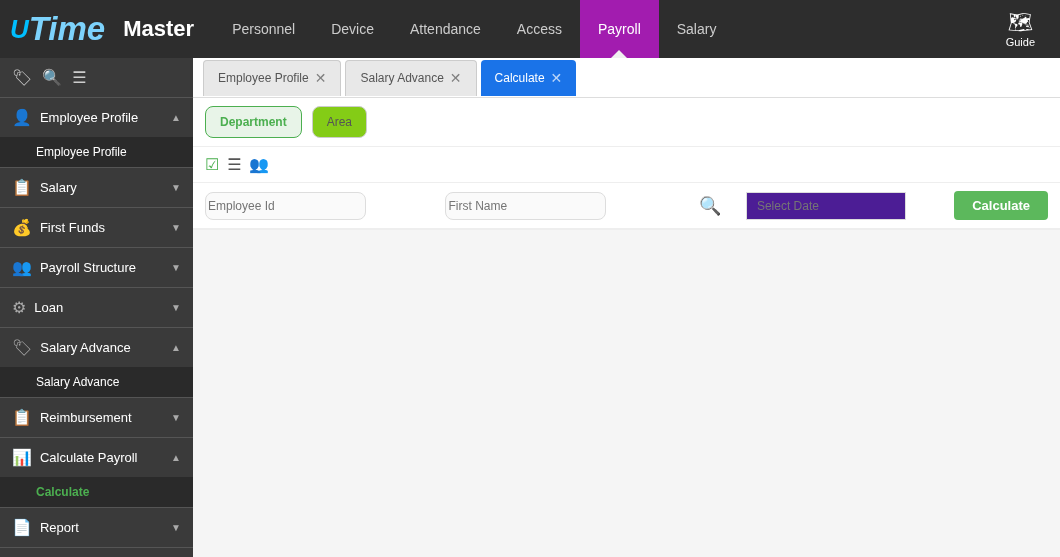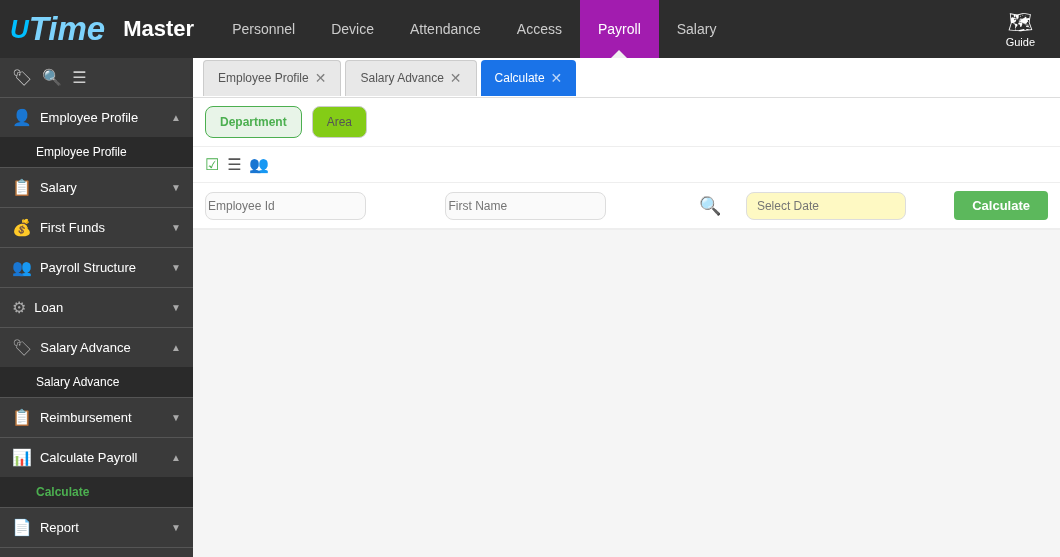--- a/index.html
+++ b/index.html
@@ -173,24 +173,24 @@
     .search-icon-btn {
       background: none;
       border: none;
       cursor: pointer;
       font-size: 18px;
       color: #555;
     }
     .date-input {
       padding: 6px 10px;
       border: 1px solid #ddd;
-      border-radius: 8px;
+      border-radius: 0;
       font-size: 12px;
       color: #888;
-      background: #fef9c3;
+      background: #4c1d95;
       width: 160px;
     }
     .calculate-btn {
       background: #5cb85c;
       color: #fff;
       border: none;
       border-radius: 4px;
       padding: 7px 18px;
       cursor: pointer;
       font-size: 13px;

